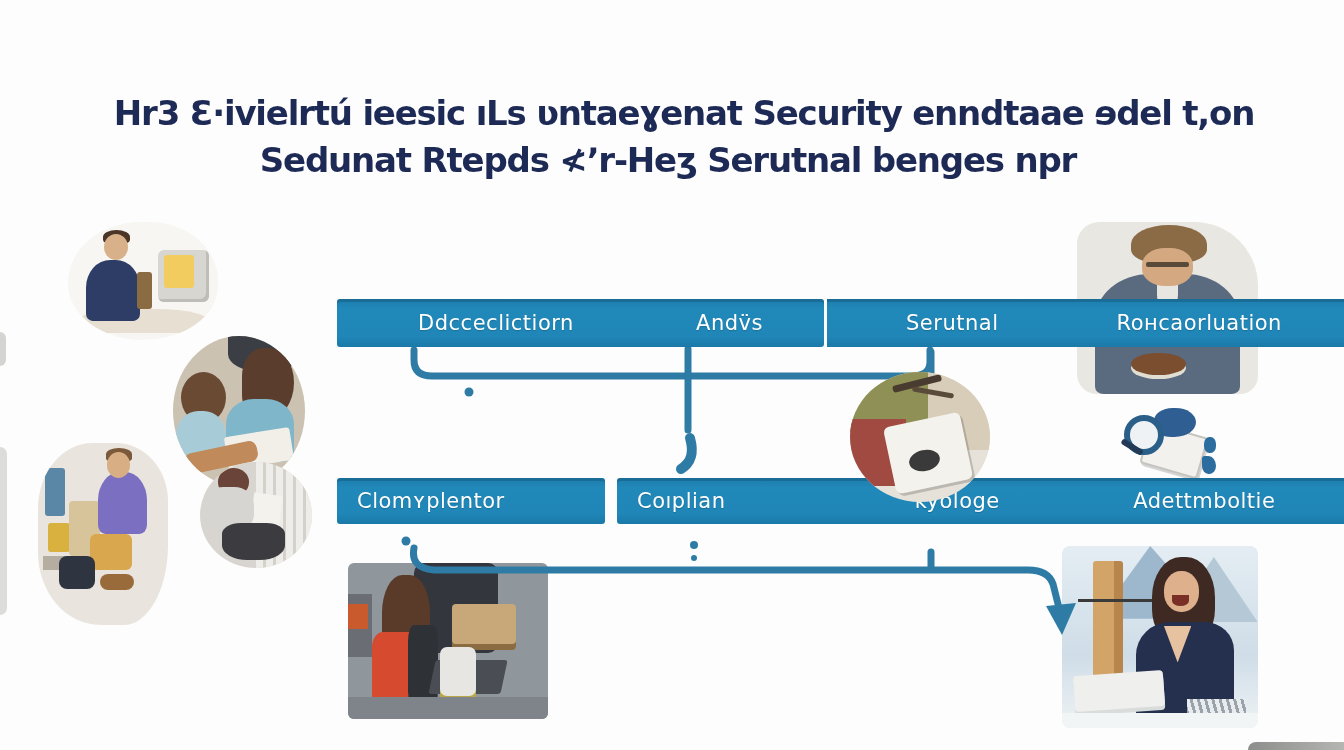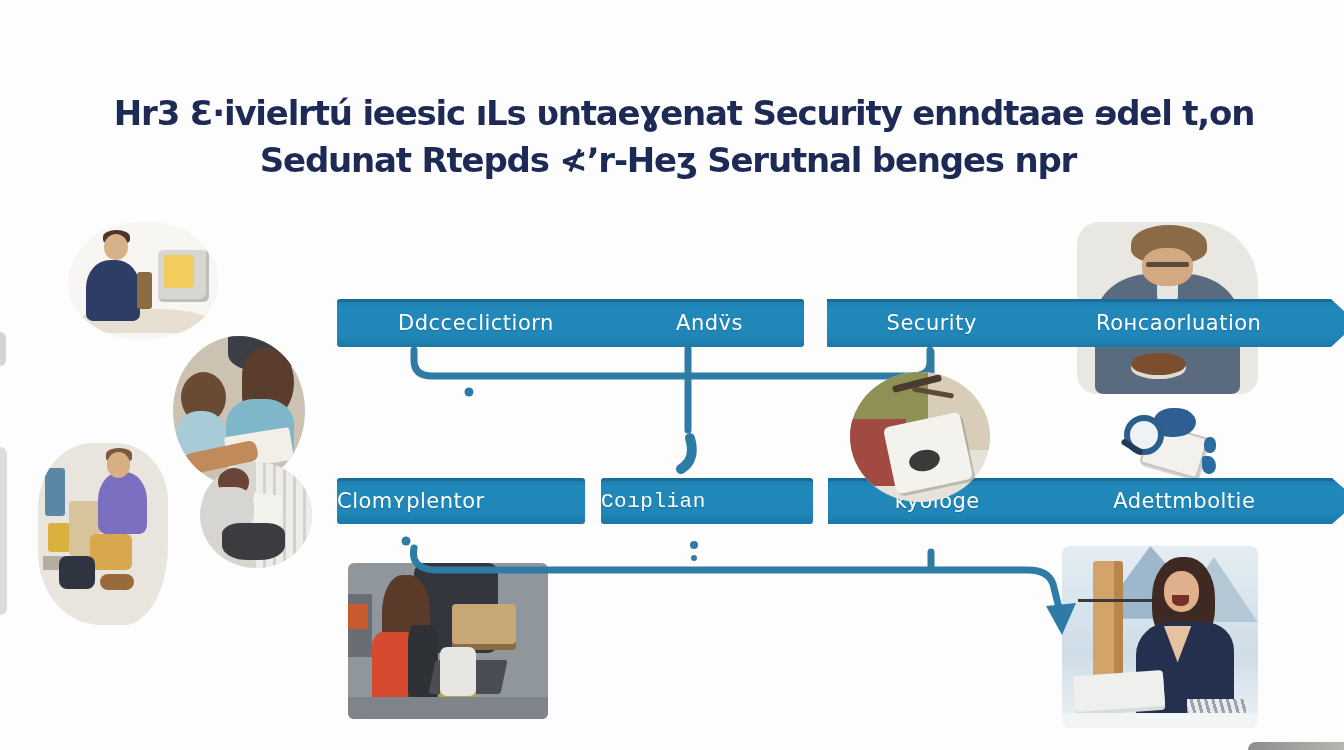--- a/index.html
+++ b/index.html
@@ -14,31 +14,31 @@
   .title .l2{font-size:34px;white-space:nowrap;transform:translateX(-4px);}
 
   
   svg.conn{position:absolute;left:0;top:0;}
   #connA{z-index:1;}
   #connB{z-index:4;}
 
   
   .bar{position:absolute;background:linear-gradient(180deg,#1d7dae 0,#2189ba 22%,#1f86b7 78%,#1a79a8 100%);
        border-radius:3px;display:flex;align-items:center;z-index:3;
-       box-shadow:inset 0 3px 0 rgba(0,0,0,.14);}
+       box-shadow:inset 0 3px 0 rgba(0,0,0,.14);padding-left:20px;}
   .bar span{color:#ffffff;font-size:21px;letter-spacing:.5px;text-shadow:0 1px 1px rgba(0,0,0,.18);}
   .bar.spread{justify-content:space-around;}
   .bar.centered{justify-content:flex-start;}
   .bar.arrowbar{border-radius:0;clip-path:polygon(0 0,calc(100% - 26px) 0,100% 50%,calc(100% - 26px) 100%,0 100%);}
   .r1{top:299px;height:48px;}
   .r2{top:478px;height:46px;}
   #bar-r1a{left:337px;width:467px;}
   #bar-r1b{left:827px;width:494px;padding-right:36px;z-index:3;}
   #bar-r2a{left:337px;width:248px;}
-  #bar-r2b{left:601px;width:212px;font-family:Liberation Mono, monospace;}
+  #bar-r2b{left:617px;width:212px;}
   #bar-r2c{left:828px;width:494px;padding-right:36px;}
 
   
   .ph{position:absolute;overflow:hidden;}
   .ph div{position:absolute;}
 
   #ph-topleft{left:68px;top:222px;width:150px;height:118px;z-index:1;
       background:#f8f6f3;border-radius:48% 46% 50% 50%/52% 50% 46% 48%;}
   #ph-topleft .desk{left:4%;top:74%;width:92%;height:20%;background:#e7e0d2;border-radius:40% 40% 20% 20%/60% 60% 20% 20%;}
   #ph-topleft .body{left:12%;top:32%;width:36%;height:52%;background:#2d3d66;border-radius:45% 45% 12% 12%;}
@@ -174,21 +174,21 @@
     <circle cx="406" cy="541" r="4.5" fill="#2e7ca6"></circle>
     <circle cx="694" cy="545" r="4" fill="#2e7ca6"></circle>
     <circle cx="694" cy="558" r="3" fill="#2e7ca6"></circle>
   </svg>
 
   <div class="bar spread r1" id="bar-r1a">
     <span>Ddcceclictiorn</span>
     <span>Andv̈s</span>
   </div>
   <div class="bar spread arrowbar r1" id="bar-r1b">
-    <span>Security</span>
+    <span>Serutnal</span>
     <span>Roнcaorluation</span>
   </div>
 
   <div class="bar centered r2" id="bar-r2a">
     <span>Clomʏplentor</span>
   </div>
   <div class="bar centered r2" id="bar-r2b">
     <span>Coıplian</span>
   </div>
   <div class="bar spread arrowbar r2" id="bar-r2c">

